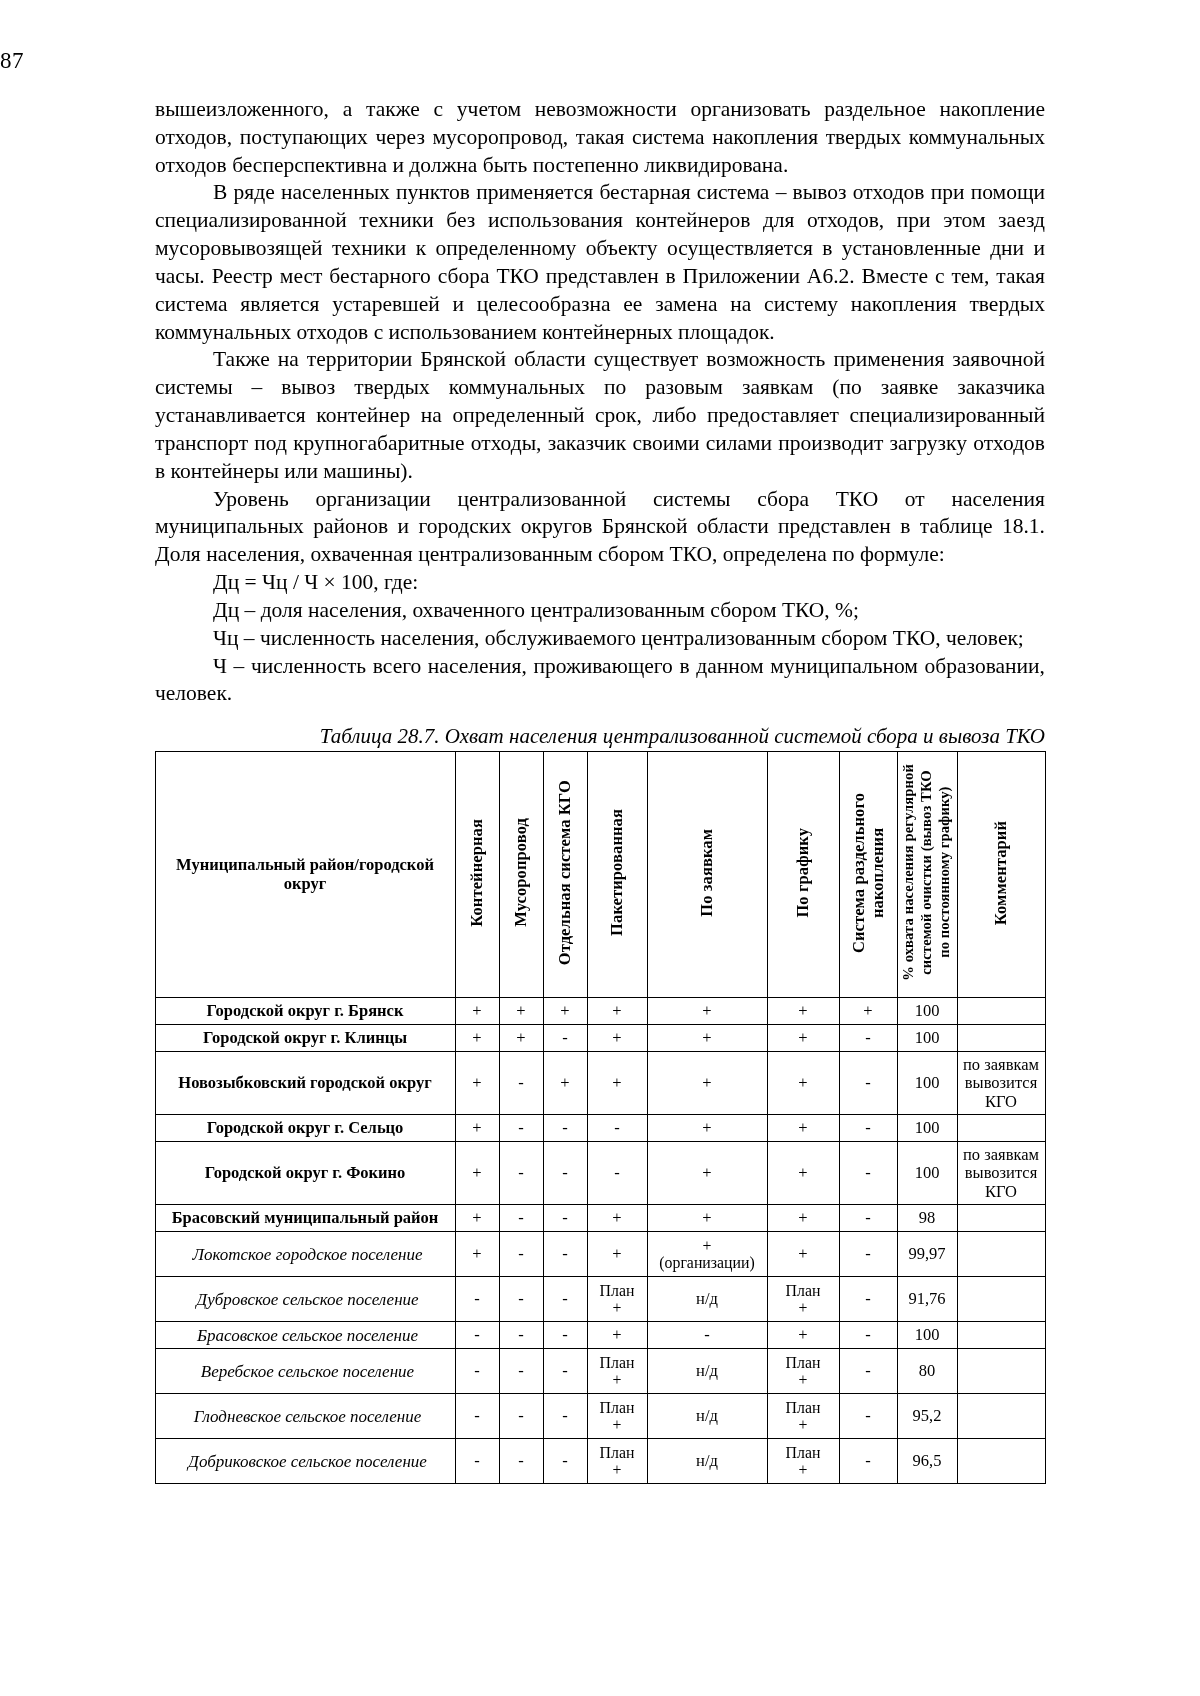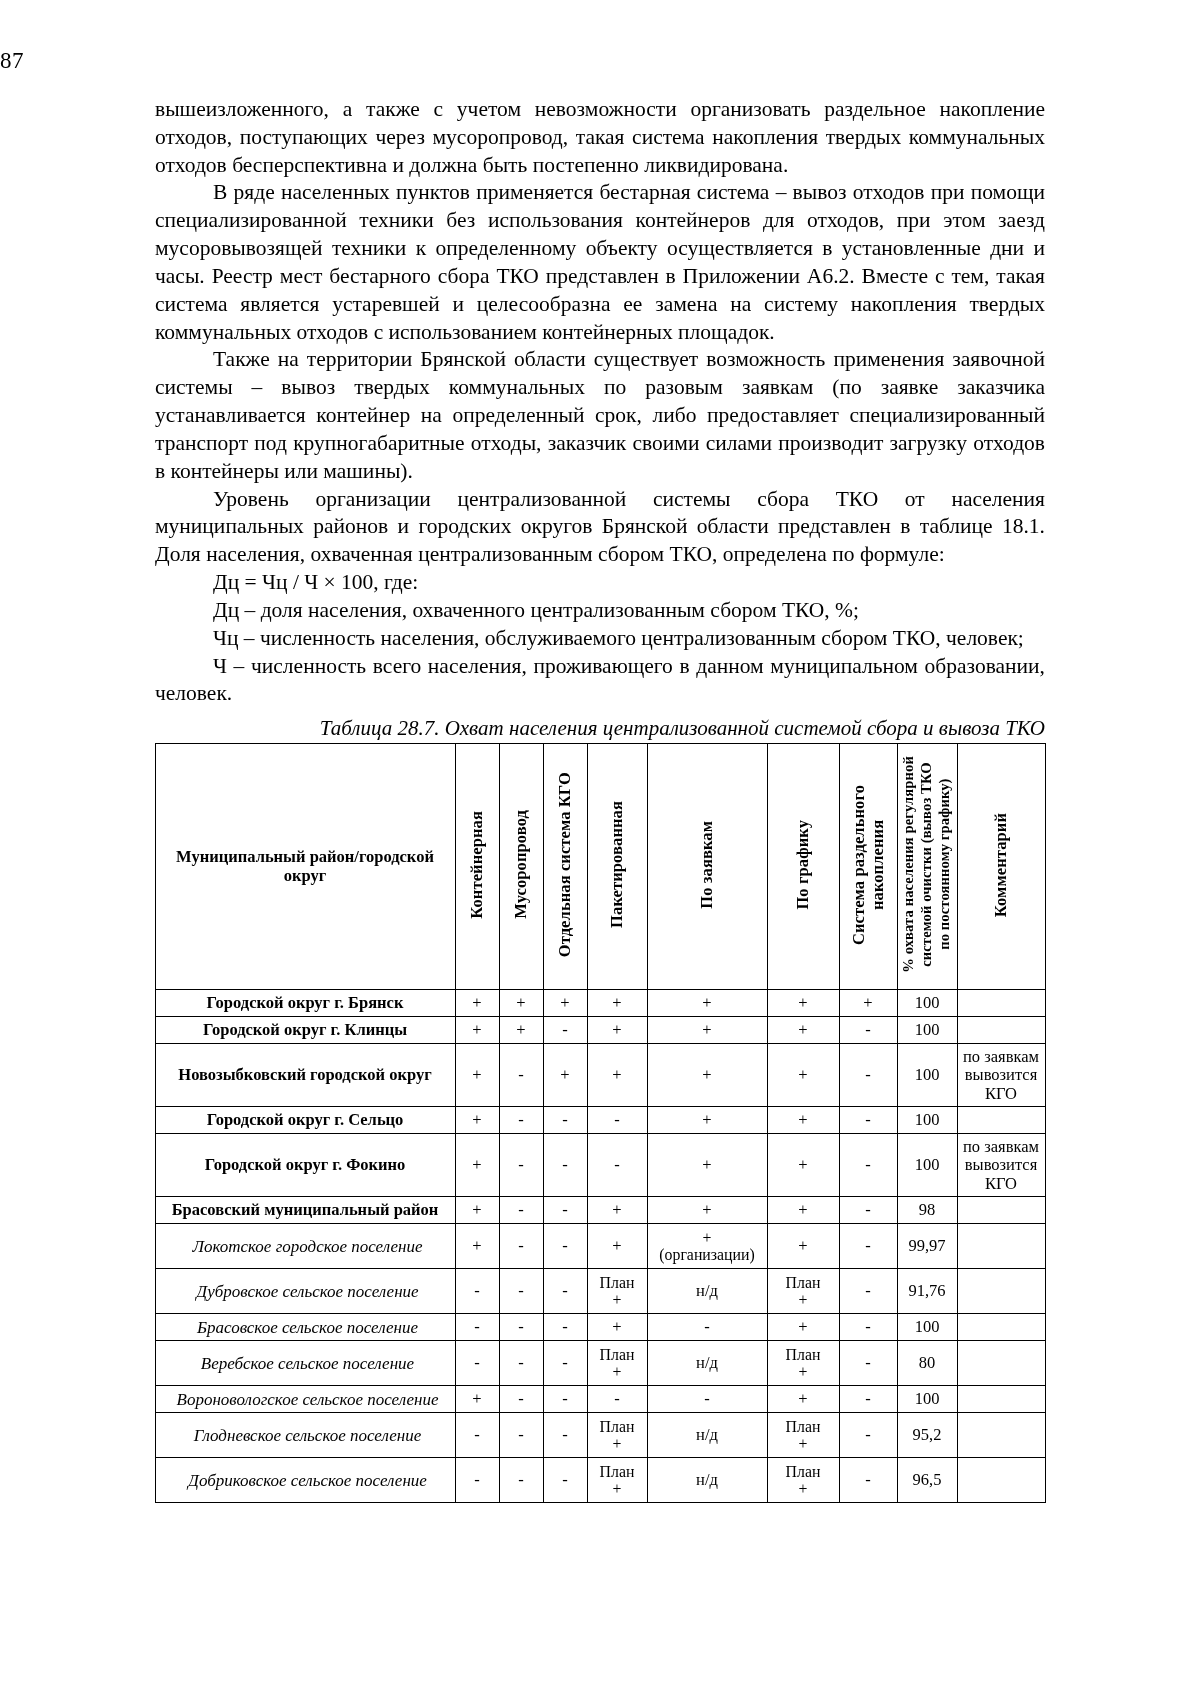--- a/index.html
+++ b/index.html
@@ -17,21 +17,21 @@
     box-sizing: border-box;
     overflow: hidden;
   }
   .page-number {
     font-size: 23px;
     margin-top: 48px;
     margin-bottom: 22px;
     letter-spacing: 0.5px;
   }
   .body-text {
-    margin: 8px auto;
+    margin: 16px auto;
     width: 890px;
   }
   .body-text p {
     margin: 0;
     font-size: 21.5px;
     line-height: 1.295;
     text-align: justify;
     text-indent: 58px;
     hyphens: none;
   }
@@ -302,32 +302,20 @@
           </td>
           <td class="mark">н/д</td>
           <td class="mark">
             <span class="plan">План</span>
             <span class="plan">+</span>
           </td>
           <td class="mark">-</td>
           <td class="pct">80</td>
           <td class="comment"></td>
         </tr>
-        <tr class="r-short">
-          <td class="name sub-it">Вороновологское сельское поселение</td>
-          <td class="mark">+</td>
-          <td class="mark">-</td>
-          <td class="mark">-</td>
-          <td class="mark">-</td>
-          <td class="mark">-</td>
-          <td class="mark">+</td>
-          <td class="mark">-</td>
-          <td class="pct">100</td>
-          <td class="comment"></td>
-        </tr>
         <tr class="r-mid">
           <td class="name sub-it">Глодневское сельское поселение</td>
           <td class="mark">-</td>
           <td class="mark">-</td>
           <td class="mark">-</td>
           <td class="mark">
             <span class="plan">План</span>
             <span class="plan">+</span>
           </td>
           <td class="mark">н/д</td>

